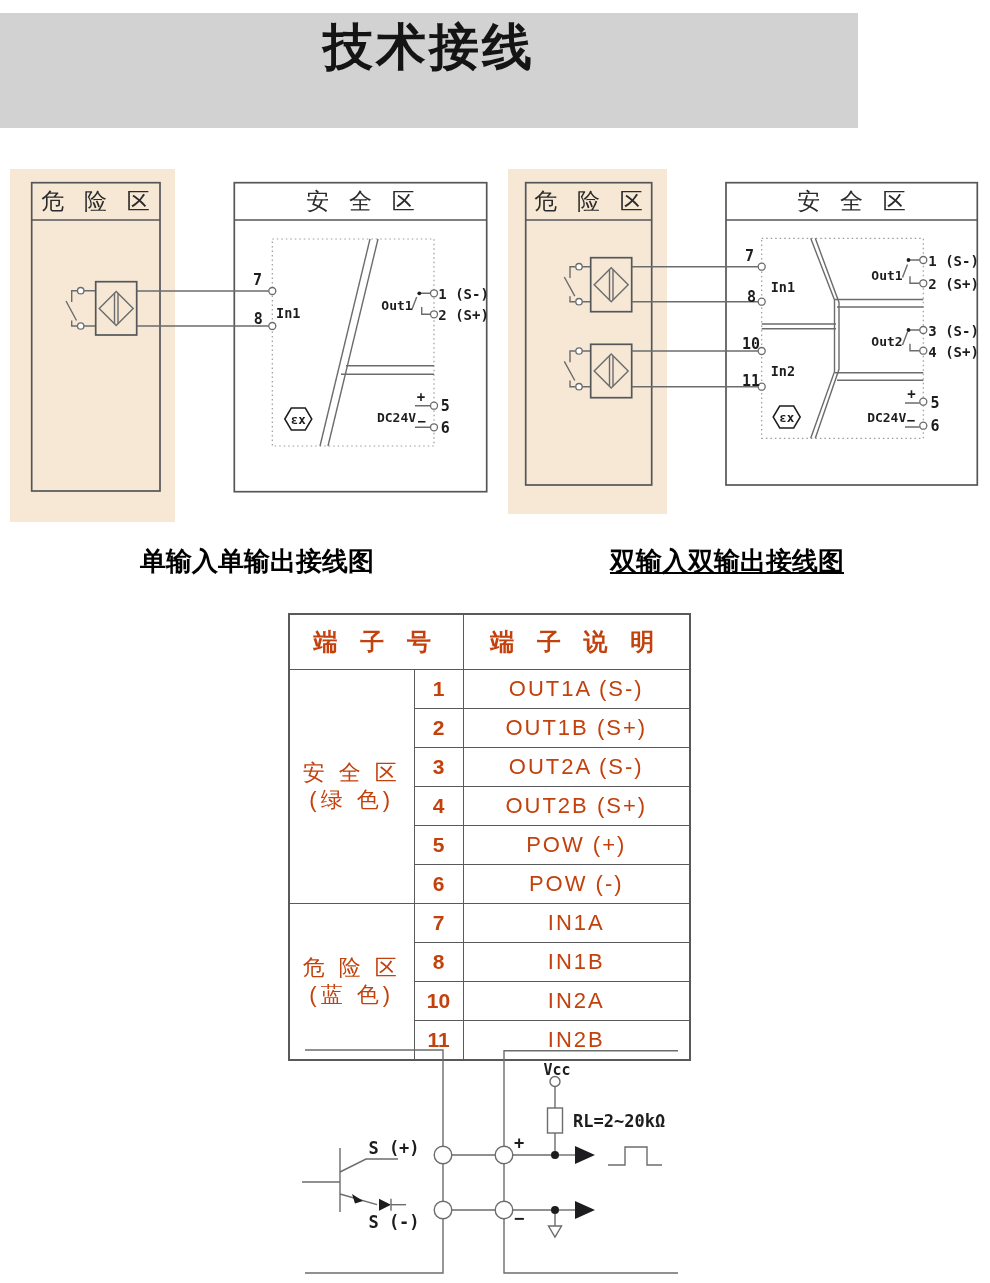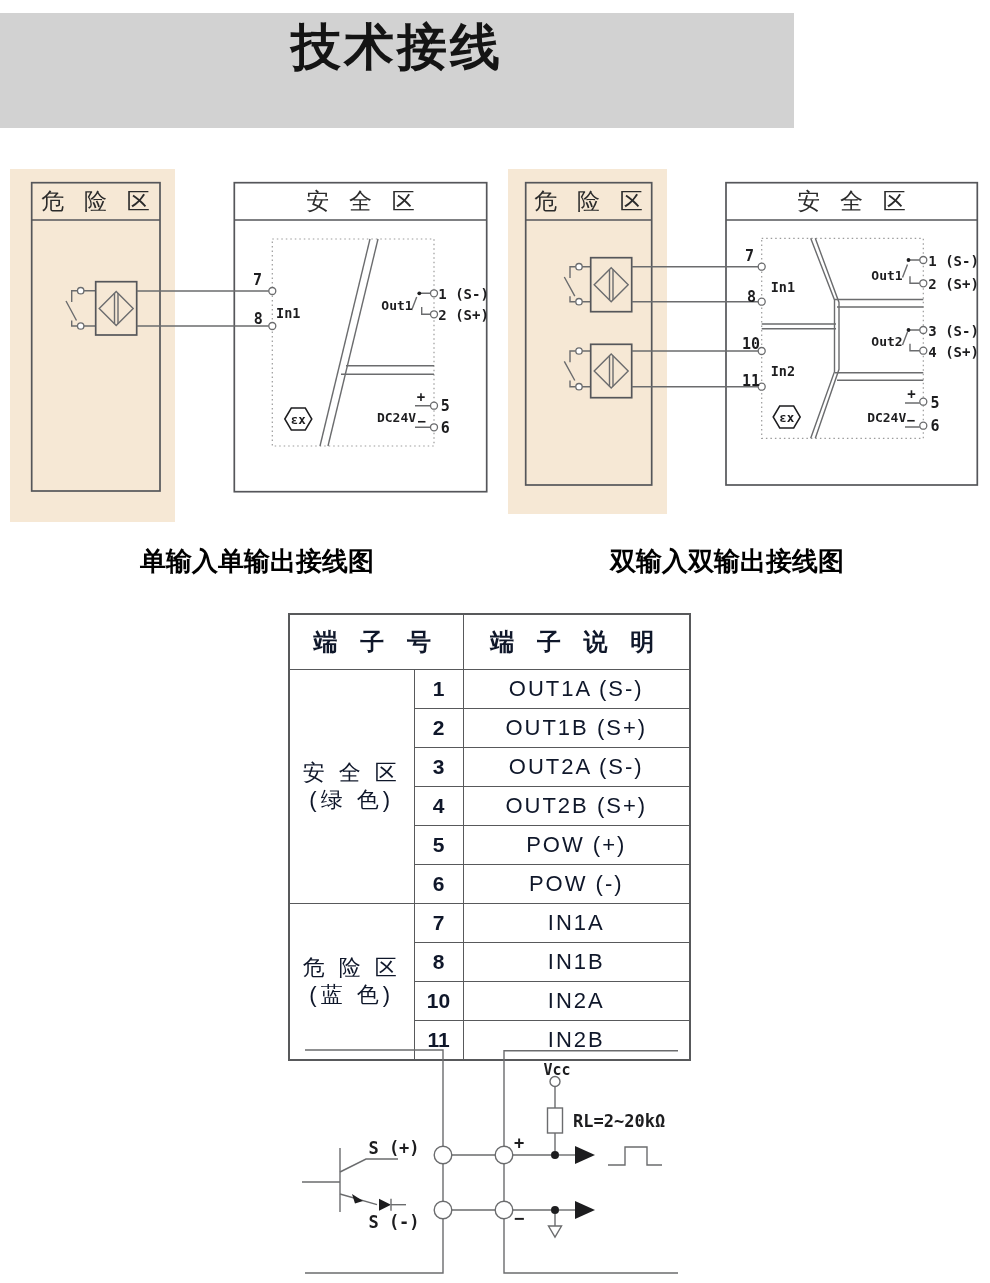--- a/index.html
+++ b/index.html
@@ -1,29 +1,29 @@
 <!DOCTYPE html>
 <html><head>
 <meta charset="utf-8">
 <style>
   html,body{margin:0;padding:0;background:#fff;}
   .page{position:relative;width:990px;height:1283px;background:#ffffff;overflow:hidden;
         font-family:"Liberation Sans",sans-serif;color:#1d1d1f;}
   
-  .band{position:absolute;left:0;top:13px;width:794px;height:115px;background:#d2d2d2;text-align:center;}
+  .band{position:absolute;left:0;top:13px;width:858px;height:115px;background:#d2d2d2;text-align:center;}
   .band .title{padding-top:6px;font-size:50px;font-weight:bold;letter-spacing:3px;color:#141414;line-height:56px;}
   .band .subtitle{font-size:20px;color:#2e2e2e;line-height:22px;}
   
   .cap{position:absolute;top:544px;width:280px;text-align:left;font-size:26px;font-weight:bold;color:#000;}
   .cap-left{left:140px;}
-  .cap-right{left:610px;}
+  .cap-right{left:610px;text-decoration:underline;}
   
   .ttable{position:absolute;left:288px;top:613px;border-collapse:collapse;table-layout:fixed;
           border:2.5px solid #58595b;}
-  .ttable td{border:1.5px solid #58595b;text-align:center;vertical-align:middle;padding:6px;color:#0f172a;}
+  .ttable td{border:1.5px solid #58595b;text-align:center;vertical-align:middle;padding:6px;color:#c2410c;}
   .ttable .th{font-size:24px;font-weight:600;letter-spacing:8px;}
   .ttable .num{font-size:21px;font-weight:600;}
   .ttable .desc{font-size:22px;font-weight:normal;letter-spacing:2px;}
   .ttable .grp{font-size:22px;font-weight:500;letter-spacing:4px;line-height:27px;}
   
   svg{position:absolute;}
   svg .ln{stroke:#6b6c6e;stroke-width:1.4;fill:none;}
   svg .bx{stroke:#55565a;stroke-width:1.7;fill:none;}
   svg .bxw{stroke:#55565a;stroke-width:1.7;fill:#ffffff;}
   svg .beige{fill:#f6e8d5;stroke:none;}

